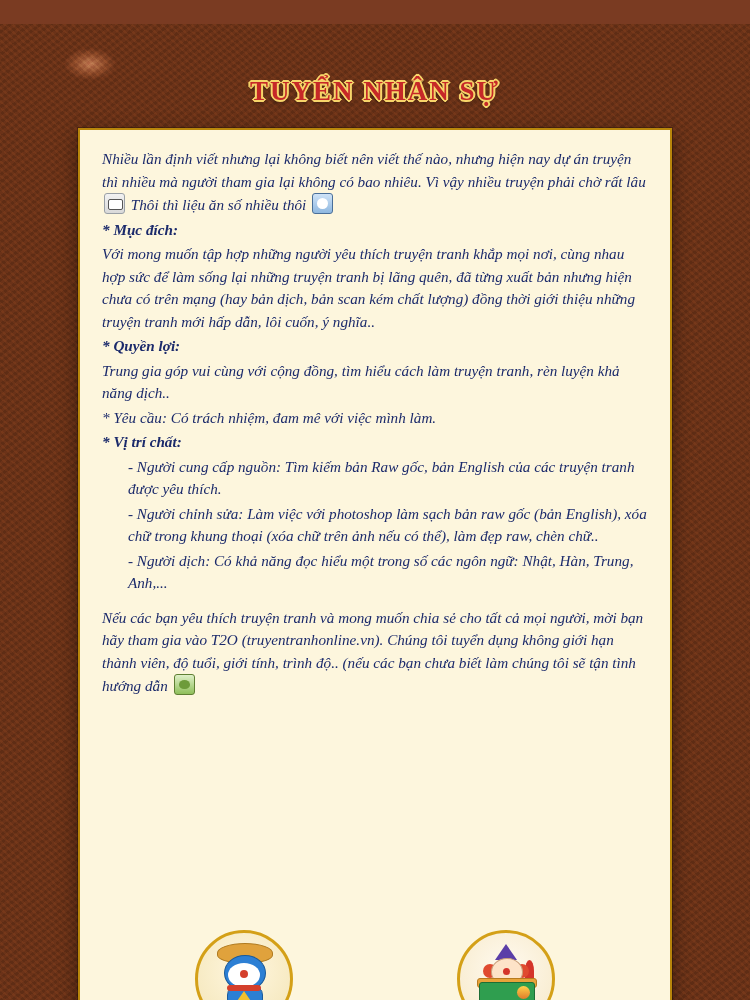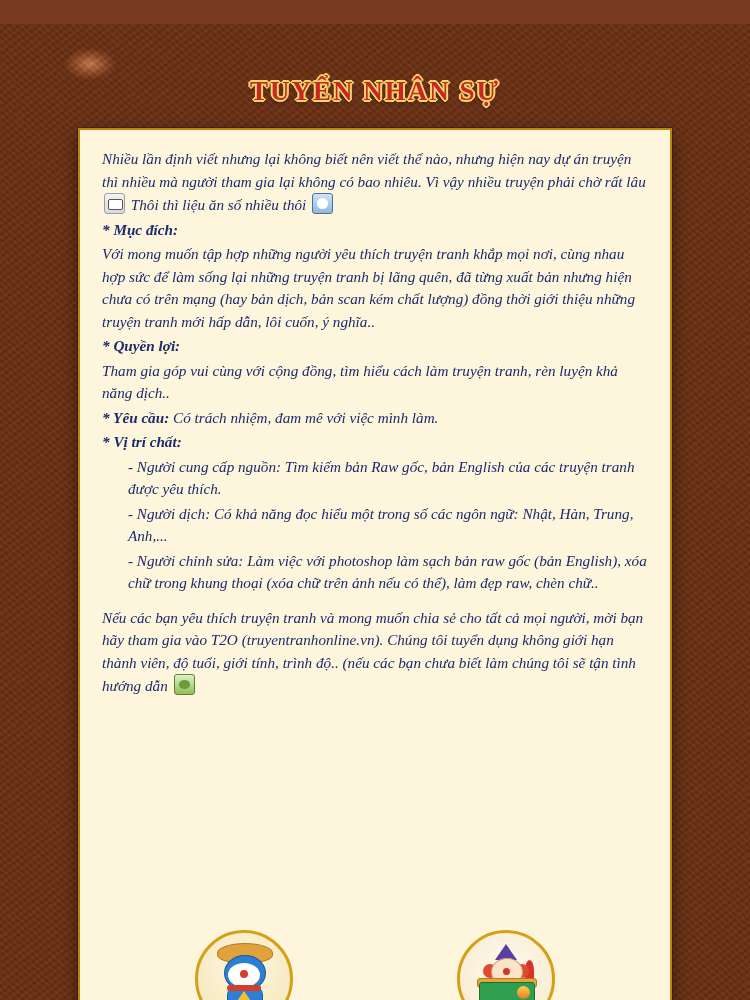--- a/index.html
+++ b/index.html
@@ -78,21 +78,21 @@
     font-family:"Liberation Serif", serif;
     font-size:15.2px;
     line-height:1.48;
     font-style:italic;
     text-align:left;
   }
   .body-text p{margin:0 0 2px 0;}
   .para{ text-indent:0; }
   .lead{margin-bottom:6px;}
   .sec-head{font-weight:bold;}
-  .bullet{font-weight:bold;}
+  .bullet{font-weight:normal;}
   .indent{padding-left:26px;}
   .gap{height:10px;}
   .emo{
     display:inline-block;width:19px;height:19px;vertical-align:-4px;margin:0 2px;
     border-radius:3px;
   }
   .emo-cat{background:linear-gradient(#f2f2f2,#d9d9d9);border:1px solid #9aa0a6;position:relative;}
   .emo-cat:before{content:"";position:absolute;left:3px;top:5px;width:13px;height:9px;border:1px solid #555;border-radius:2px;background:#fff;}
   .emo-blue{background:linear-gradient(#cfe3f7,#8fb8e0);border:1px solid #4a6f99;position:relative;}
   .emo-blue:before{content:"";position:absolute;left:4px;top:4px;width:11px;height:11px;background:#fff;border-radius:50%;}
@@ -179,32 +179,32 @@
         <span>Nhiều lần định viết nhưng lại không biết nên viết thế nào, nhưng hiện nay dự án truyện thì nhiều mà người tham gia lại không có bao nhiêu. Vì vậy nhiều truyện phải chờ rất lâu</span>
         <span class="emo emo-cat"></span>
         <span>Thôi thì liệu ăn số nhiều thôi</span>
         <span class="emo emo-blue"></span>
       </p>
 
       <p class="sec-head">* Mục đích:</p>
       <p class="para">Với mong muốn tập hợp những người yêu thích truyện tranh khắp mọi nơi, cùng nhau hợp sức để làm sống lại những truyện tranh bị lãng quên, đã từng xuất bản nhưng hiện chưa có trên mạng (hay bản dịch, bản scan kém chất lượng) đồng thời giới thiệu những truyện tranh mới hấp dẫn, lôi cuốn, ý nghĩa..</p>
 
       <p class="sec-head">* Quyền lợi:</p>
-      <p class="para">Tham gia góp vui cùng với cộng đồng, tìm hiểu cách làm truyện tranh, rèn luyện khả năng dịch..</p>
+      <p class="para">Trung gia góp vui cùng với cộng đồng, tìm hiểu cách làm truyện tranh, rèn luyện khả năng dịch..</p>
 
       <p class="para">
         <span class="bullet">* Yêu cầu:</span>
         <span>Có trách nhiệm, đam mê với việc mình làm.</span>
       </p>
 
 
       <p class="sec-head">* Vị trí chất:</p>
       <p class="para indent">- Người cung cấp nguồn: Tìm kiếm bản Raw gốc, bản English của các truyện tranh được yêu thích.</p>
+      <p class="para indent">- Người chỉnh sửa: Làm việc với photoshop làm sạch bản raw gốc (bản English), xóa chữ trong khung thoại (xóa chữ trên ảnh nếu có thể), làm đẹp raw, chèn chữ..</p>
       <p class="para indent">- Người dịch: Có khả năng đọc hiểu một trong số các ngôn ngữ: Nhật, Hàn, Trung, Anh,...</p>
-      <p class="para indent">- Người chỉnh sửa: Làm việc với photoshop làm sạch bản raw gốc (bản English), xóa chữ trong khung thoại (xóa chữ trên ảnh nếu có thể), làm đẹp raw, chèn chữ..</p>
 
       <div class="gap"></div>
 
       <p class="para">
         <span>Nếu các bạn yêu thích truyện tranh và mong muốn chia sẻ cho tất cả mọi người, mời bạn hãy tham gia vào T2O (truyentranhonline.vn). Chúng tôi tuyển dụng không giới hạn thành viên, độ tuổi, giới tính, trình độ.. (nếu các bạn chưa biết làm chúng tôi sẽ tận tình hướng dẫn</span>
         <span class="emo emo-turtle"></span>
       </p>
     </div>
 
 

